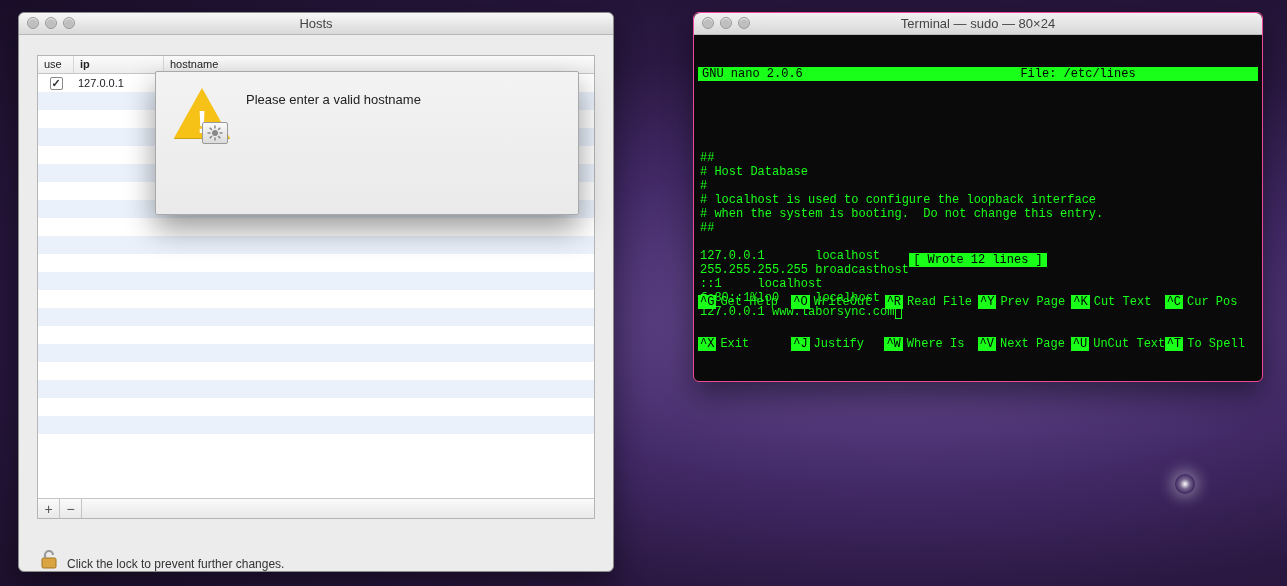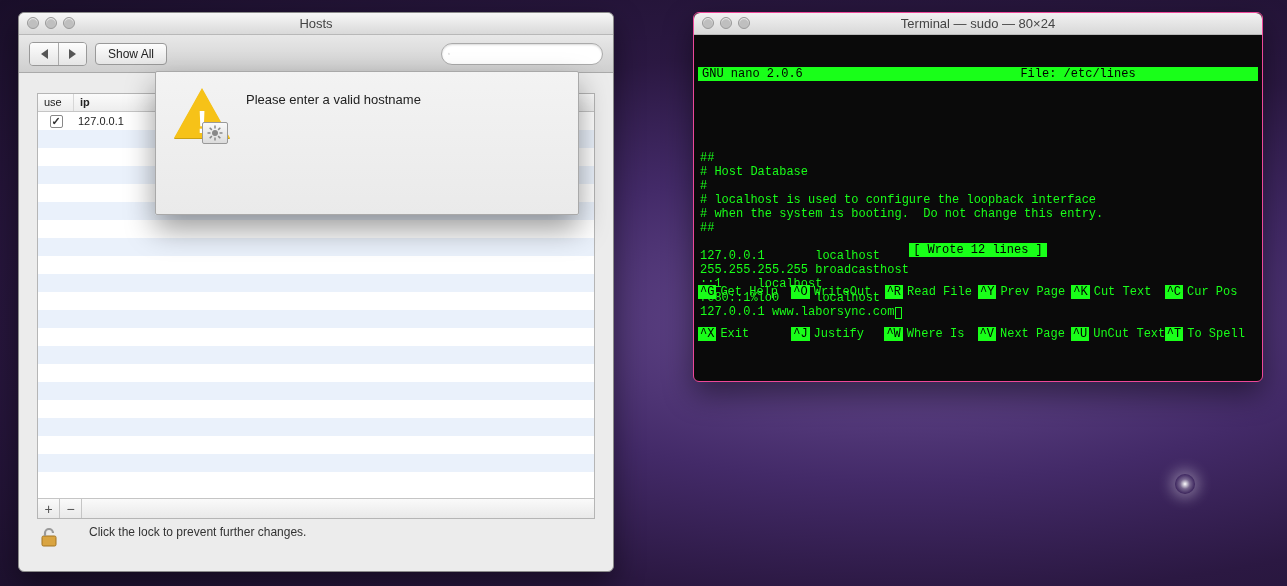--- a/index.html
+++ b/index.html
@@ -69,21 +69,21 @@
   .cell-use { width:36px; display:flex; justify-content:center; }
   .cell-ip  { width:90px; padding-left:4px; }
   .cell-host{ flex:1; padding-left:4px; }
   .chk { width:13px; height:13px; border:1px solid #888; border-radius:2px; background:#fff; display:flex; align-items:center; justify-content:center; }
   .chk.on::after{ content:"✓"; font-size:11px; font-weight:bold; color:#333; }
   .host-edit { width: 270px; height:16px; border:1px solid #7aa4d6; background:#fff; box-shadow: 0 0 3px #7aa4d6; outline:none; font-size:11px; padding:0 2px; }
 
   .add-remove { height:20px; border-top:1px solid #c5c5c5; background:linear-gradient(#fafafa,#e9e9e9); display:flex; }
   .ar-btn { width:22px; display:flex; align-items:center; justify-content:center; border-right:1px solid #c5c5c5; font-size:14px; color:#555;}
 
-  .lock-row { height: 46px; display:flex; align-items:flex-start; gap:28px; padding: 0 18px; font-size:12px; color:#333; }
+  .lock-row { height: 46px; display:flex; align-items:flex-end; gap:6px; padding: 0 18px; font-size:12px; color:#333; }
   .lock-ico { width:24px; height:24px; }
 
   
   .sheet {
     position:absolute; left: 136px; top: 58px; width: 424px; height: 144px;
     background: linear-gradient(#f3f3f3,#eaeaea); border:1px solid #a9a9a9; border-radius:2px;
     box-shadow: 0 14px 30px rgba(0,0,0,0.4);
     z-index: 10; display:flex; padding: 16px 16px 12px 16px; gap: 14px;
   }
   .sheet .warn { width:60px; height:60px; flex:none; display:flex; align-items:flex-start; justify-content:center; position:relative; }
@@ -106,61 +106,41 @@
   }
   .term-window .titlebar { background: linear-gradient(#f2f2f2,#d8d8d8); }
   .term-body { flex:1; padding:4px 4px 2px 4px; font-family: Menlo, Monaco, "Courier New", monospace;
                font-size:12px; color:#19ff19; line-height:14px; white-space:pre; overflow:hidden; position:relative; }
   .nano-header { background:#19ff19; color:#000; padding:0 4px; display:flex; }
   .nano-header .name { width: 200px; }
   .nano-header .file { flex:1; text-align:center; }
   .line { padding:0 2px; }
   .status { text-align:center; }
   .status span{ background:#19ff19; color:#000; padding:0 4px; }
-  .shortcut-rows { position:absolute; bottom:12px; left:4px; right:4px; }
+  .shortcut-rows { position:absolute; bottom:2px; left:4px; right:4px; }
   .sc-row { display:flex; }
   .sc { width: 94px; display:flex; }
   .sc .k { background:#19ff19; color:#000; padding:0 2px; margin-right:4px; }
   .cursor { display:inline-block; width:7px; height:12px; border:1px solid #19ff19; vertical-align:bottom; margin-left:1px;}
 </style>
 </head>
 <body>
 
 <div class="star"></div>
 
 <div class="hosts-window">
   <div class="titlebar">
     <div class="traffic">
       <div class="tl"></div>
       <div class="tl"></div>
       <div class="tl"></div>
     </div>
     <span>Hosts</span>
   </div>
 
-  <div class="toolbar">
-    <div class="nav-group">
-      <div class="nav-btn">
-          <div class="tri-l"></div>
-        </div>
-      <div class="nav-btn">
-          <div class="tri-r"></div>
-        </div>
-    </div>
-    <div class="pill-btn">
-        <span>Show All</span>
-      </div>
-    <div class="search-wrap">
-      <svg class="mag" viewBox="0 0 16 16">
-          <circle cx="6.5" cy="6.5" r="4.5" fill="none" stroke="#777" stroke-width="1.5"></circle>
-          <line x1="10.2" y1="10.2" x2="14" y2="14" stroke="#777" stroke-width="1.5"></line>
-        </svg>
-      <input class="search-input" placeholder="" style="">
-    </div>
-  </div>
 
   <div class="body-area">
     <div class="table-frame">
       <div class="thead">
         <div class="th use">use</div>
         <div class="th ip">ip</div>
         <div class="th host">hostname</div>
       </div>
       <div class="rows" id="rows">
           <div class="row">

